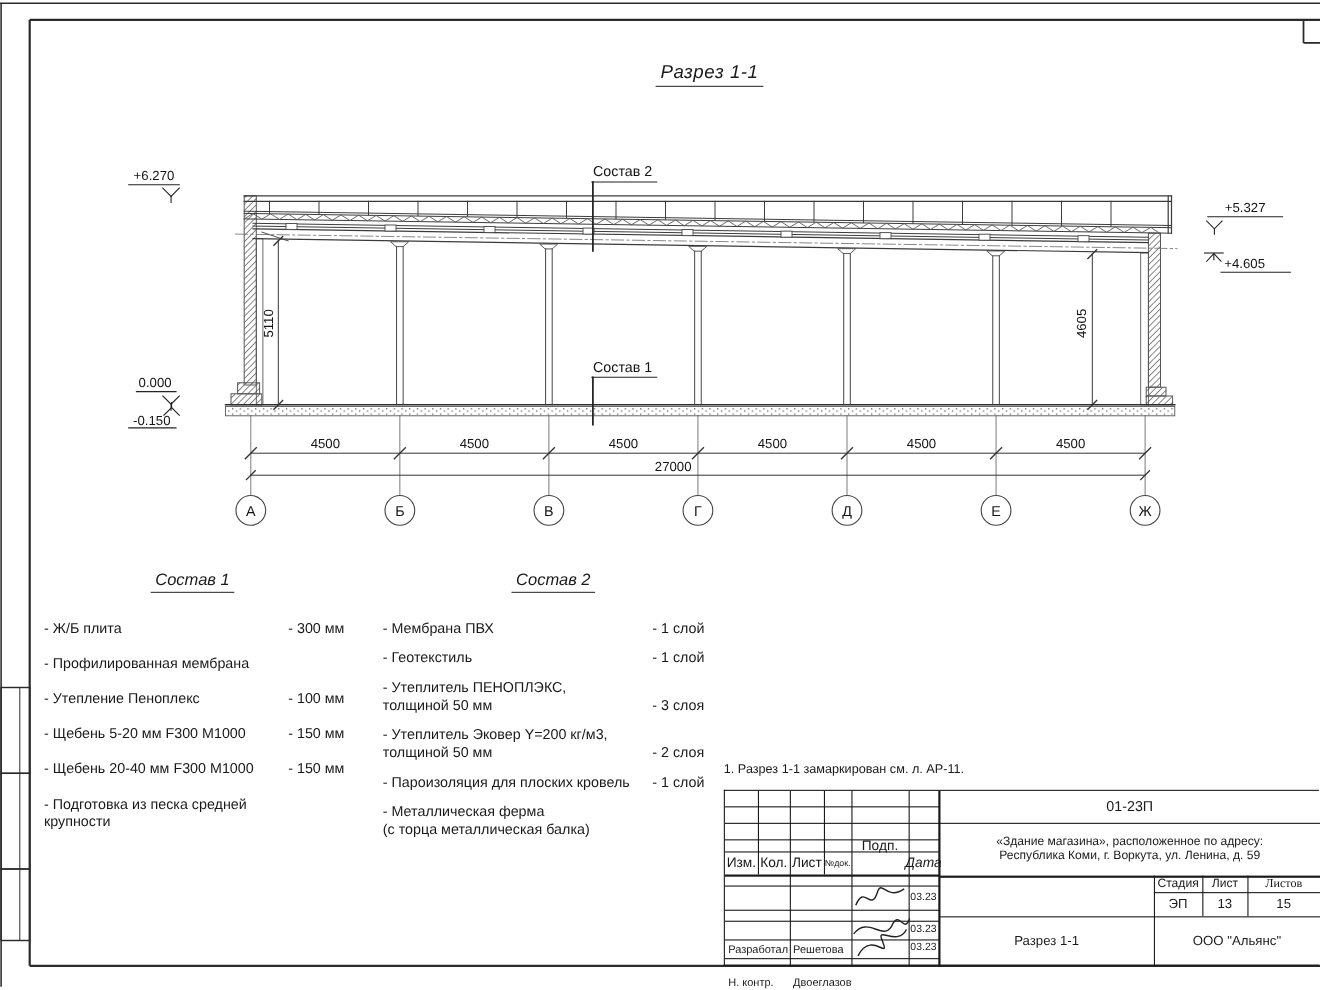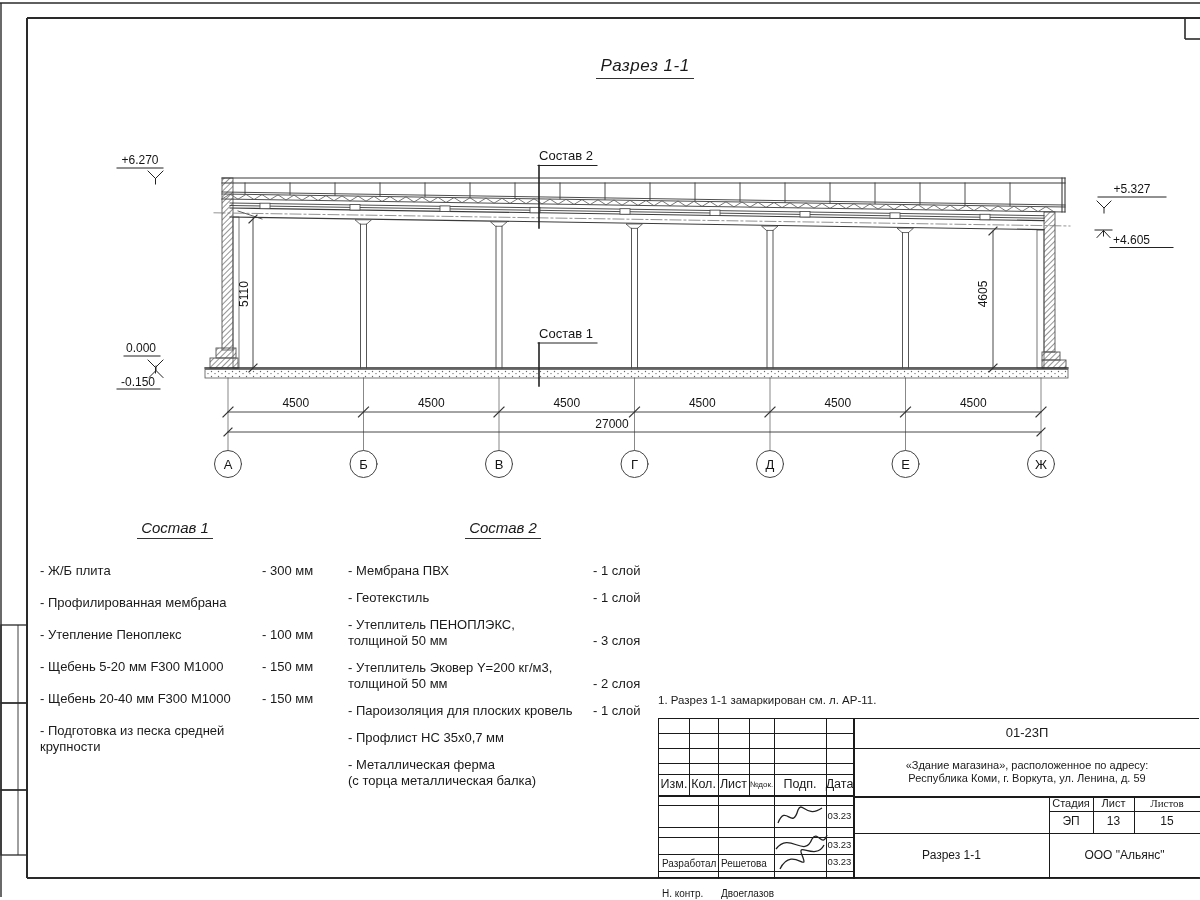--- a/index.html
+++ b/index.html
@@ -305,24 +305,20 @@
   <div class="row">
         <div class="nm">- Утеплитель Эковер Y=200 кг/м3,
 толщиной 50 мм</div>
         <div class="qt">- 2 слоя</div>
       </div>
   <div class="row">
         <div class="nm">- Пароизоляция для плоских кровель</div>
         <div class="qt">- 1 слой</div>
       </div>
   <div class="row">
-        <div class="nm">- Профлист НС 35х0,7 мм</div>
-        <div class="qt"></div>
-      </div>
-  <div class="row">
         <div class="nm">- Металлическая ферма
 (с торца металлическая балка)</div>
         <div class="qt"></div>
       </div>
 </div>
 
 <div class="ov note" style="left:658px;top:694px;width:320px;">1. Разрез 1-1 замаркирован см. л. АР-11.</div>
 
 <div id="tb">
 
@@ -349,22 +345,22 @@
 
   <div class="hl" style="top:29px;left:195px;width:346px;"></div>
   <div class="hl" style="top:77px;left:195px;width:346px;height:1.8px;"></div>
   <div class="hl" style="top:92px;left:390px;width:151px;"></div>
   <div class="hl" style="top:114px;left:195px;width:346px;"></div>
 
   <div class="cell" style="left:0;top:55px;width:30px;height:21px;font-size:12.5px;">Изм.</div>
   <div class="cell" style="left:30px;top:55px;width:29px;height:21px;font-size:12.5px;">Кол.</div>
   <div class="cell" style="left:59px;top:55px;width:31px;height:21px;font-size:12.5px;">Лист</div>
   <div class="cell" style="left:90px;top:55px;width:25px;height:21px;font-size:8px;">№док.</div>
-  <div class="cell" style="left:115px;top:55px;width:52px;height:21px;font-size:12.5px;">Подп.</div>
-  <div class="cell" style="left:167px;top:55px;width:27px;height:21px;font-size:12.5px;">Дата</div>
+  <div class="cell" style="left:115px;top:40px;width:52px;height:21px;font-size:12.5px;">Подп.</div>
+  <div class="cell" style="left:167px;top:55px;width:27px;height:21px;font-size:12.5px;font-style:italic;">Дата</div>
 
   <div class="cell left" style="left:0;top:86px;width:59px;height:22px;font-size:10px;">Разработал</div>
   <div class="cell left" style="left:59px;top:86px;width:56px;height:22px;font-size:10px;">Решетова</div>
   <div class="cell" style="left:167px;top:86px;width:27px;height:22px;font-size:9.5px;">03.23</div>
   <div class="cell left" style="left:0;top:118px;width:59px;height:17px;font-size:10px;">Н. контр.</div>
   <div class="cell left" style="left:59px;top:118px;width:56px;height:17px;font-size:10px;">Двоеглазов</div>
   <div class="cell" style="left:167px;top:118px;width:27px;height:17px;font-size:9.5px;">03.23</div>
   <div class="cell left" style="left:0;top:135px;width:59px;height:17px;font-size:10px;">ГИП</div>
   <div class="cell left" style="left:59px;top:135px;width:56px;height:17px;font-size:10px;">Коротаев</div>
   <div class="cell" style="left:167px;top:135px;width:27px;height:17px;font-size:9.5px;">03.23</div>

